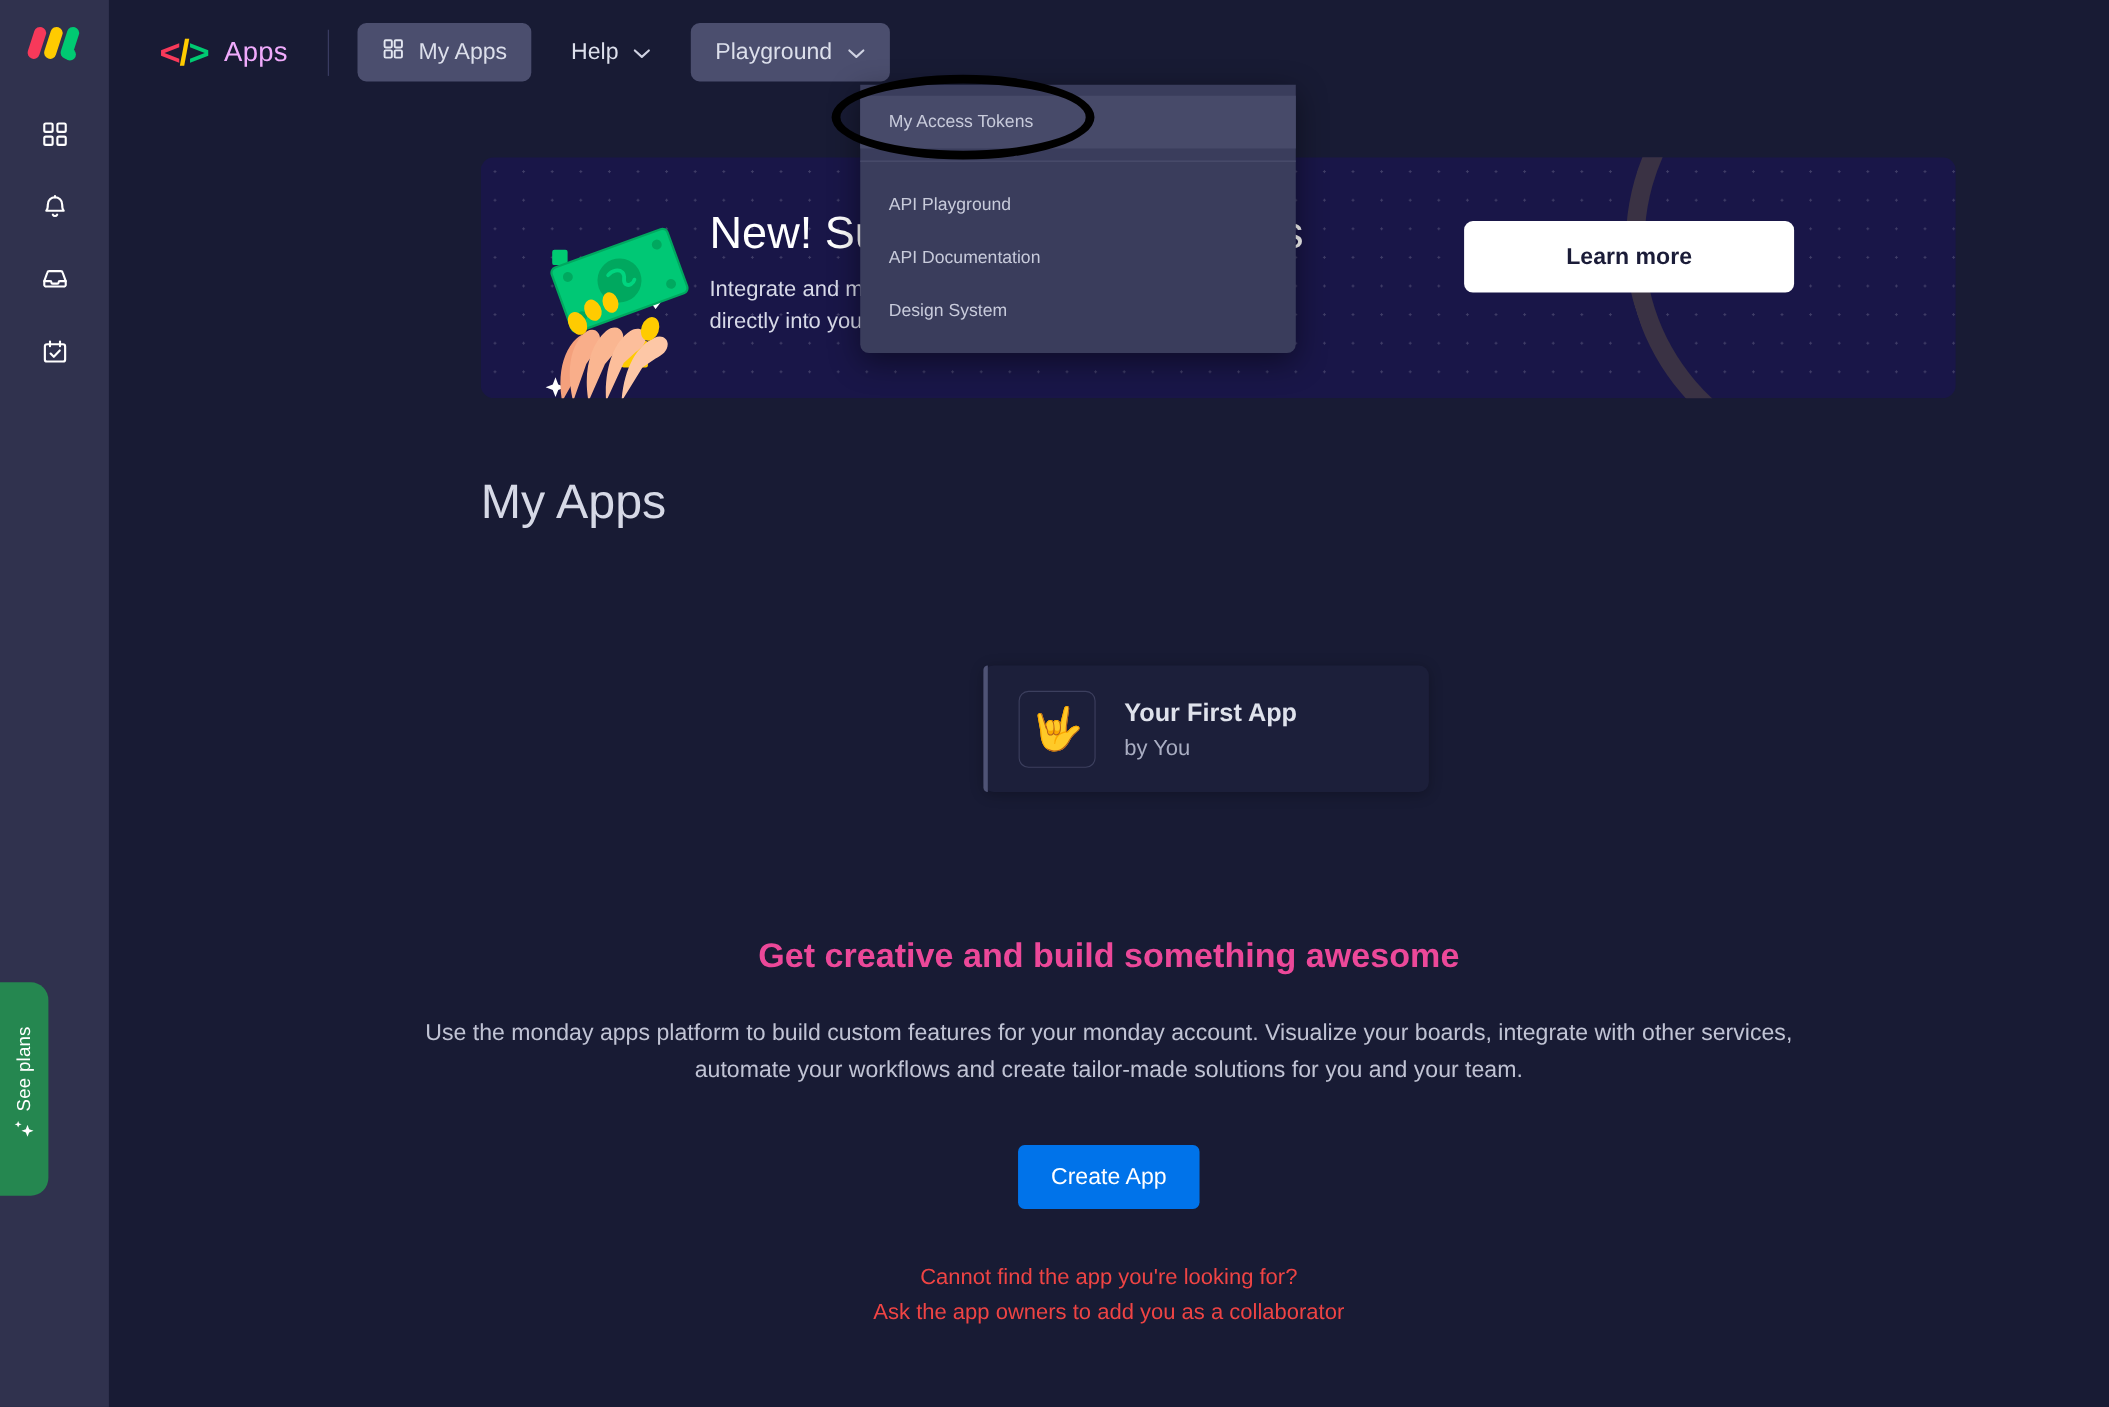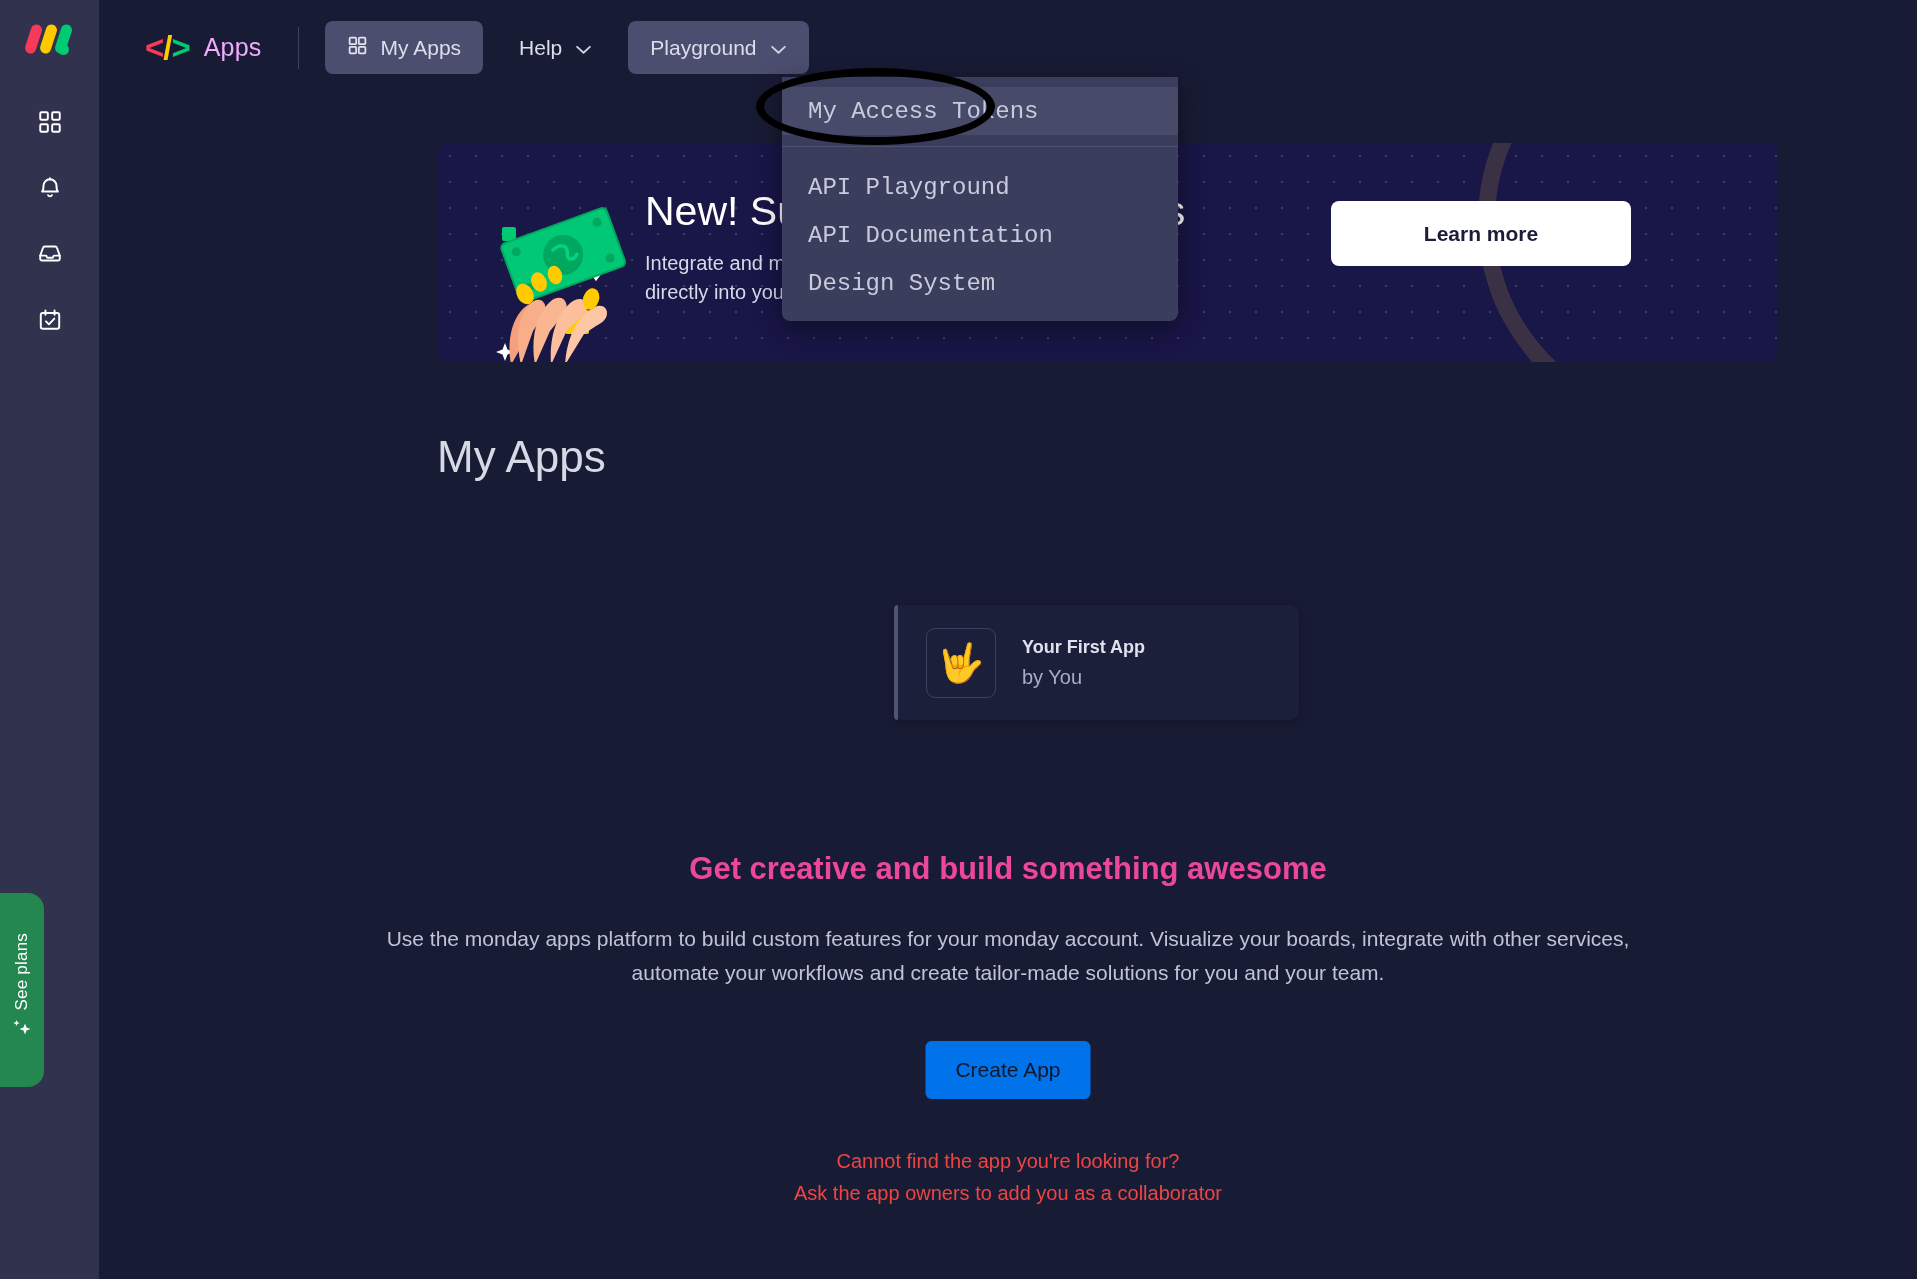--- a/index.html
+++ b/index.html
@@ -73,21 +73,21 @@
 
   
   .dropdown {
     position: absolute; left: 683px; top: 77px; width: 396px;
     background: #3a3d5c; border-radius: 0 0 8px 8px;
     box-shadow: 0 8px 28px rgba(0,0,0,.45);
     padding: 10px 0 14px 0; z-index: 60;
   }
   .dd-item {
     height: 48px; display: flex; align-items: center;
-    padding-left: 26px; color: #c8cbdb; font-size: 24px; cursor: pointer; font-family: Liberation Mono, monospace;
+    padding-left: 26px; color: #c8cbdb; font-size: 16px; cursor: pointer;
   }
   .dd-item.hl { background: #474a69; }
   .dd-sep { height: 1px; background: #4e5170; margin: 11px 0 16px 0; }
 
   
   .annot-ellipse {
     position: absolute; left: 657px; top: 68px;
     width: 239px; height: 77px; border: 8px solid #000;
     border-radius: 50%; z-index: 70; pointer-events: none;
   }
@@ -137,34 +137,34 @@
   .app-card::before {
     content: ""; position: absolute; left: 0; top: 0; bottom: 0; width: 4px;
     background: #4f5375; border-radius: 9px 0 0 9px;
   }
   .app-icon {
     width: 70px; height: 70px; border: 1px solid #3c3f5e; border-radius: 9px;
     display: flex; align-items: center; justify-content: center; font-size: 38px;
     flex: 0 0 70px;
   }
   .app-meta { margin-left: 26px; }
-  .app-name { color: #dfe2ec; font-size: 18px; font-weight: 700; }
+  .app-name { color: #dfe2ec; font-size: 23px; font-weight: 700; }
   .app-by   { color: #a9adc2; font-size: 20px; margin-top: 8px; }
 
   .empty-headline {
     position: absolute; left: 0; right: 0; top: 851px; text-align: center;
     color: #ec4899; font-size: 31px; font-weight: 700;
   }
   .empty-body {
     position: absolute; left: 50%; transform: translateX(-50%); top: 922px;
     width: 1320px; text-align: center; color: #c0c3d4; font-size: 21px; line-height: 1.62;
   }
   .create-app {
     position: absolute; left: 50%; transform: translateX(-50%); top: 1041px;
-    width: 165px; height: 58px; background: #0073ea; color: #0f172a;
+    width: 165px; height: 58px; background: #0073ea; color: #ffffff;
     border: none; border-radius: 6px; font-family: inherit;
     font-size: 21px; cursor: pointer;
   }
   .footnote {
     position: absolute; left: 0; right: 0; top: 1145px; text-align: center;
     color: #ef4444; font-size: 20px; line-height: 1.62;
   }
 </style>
 </head>
 <body>

